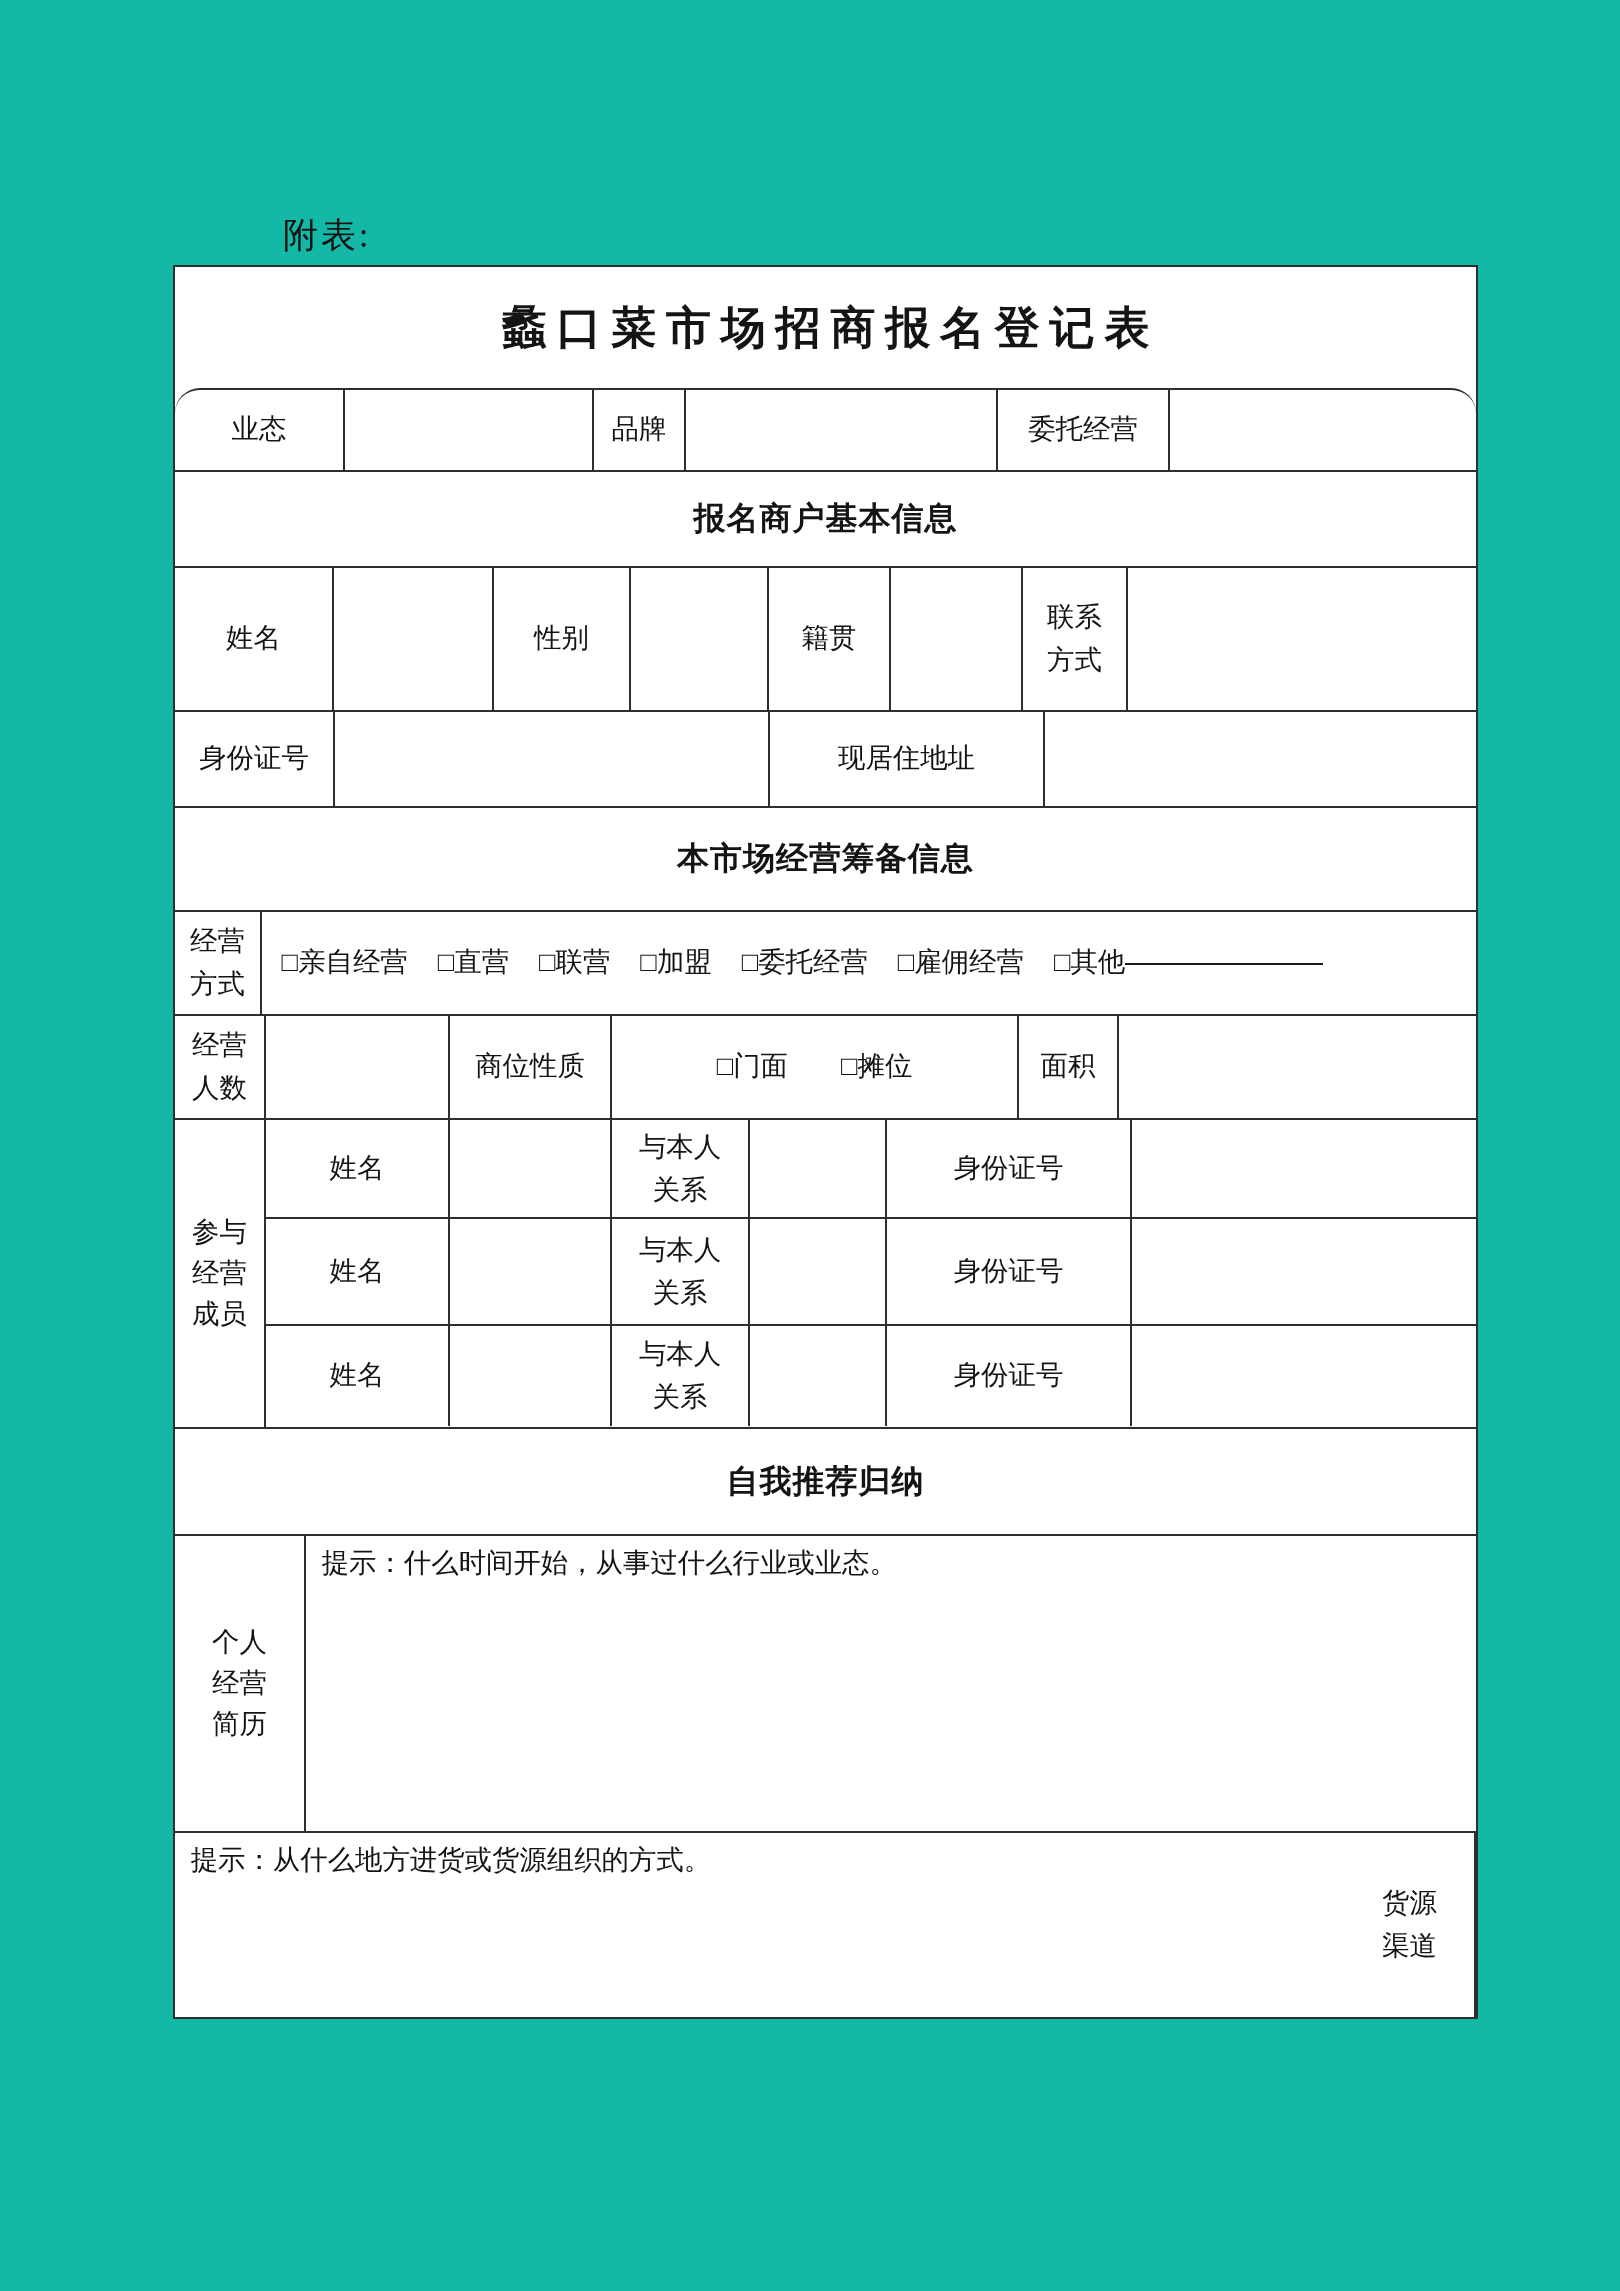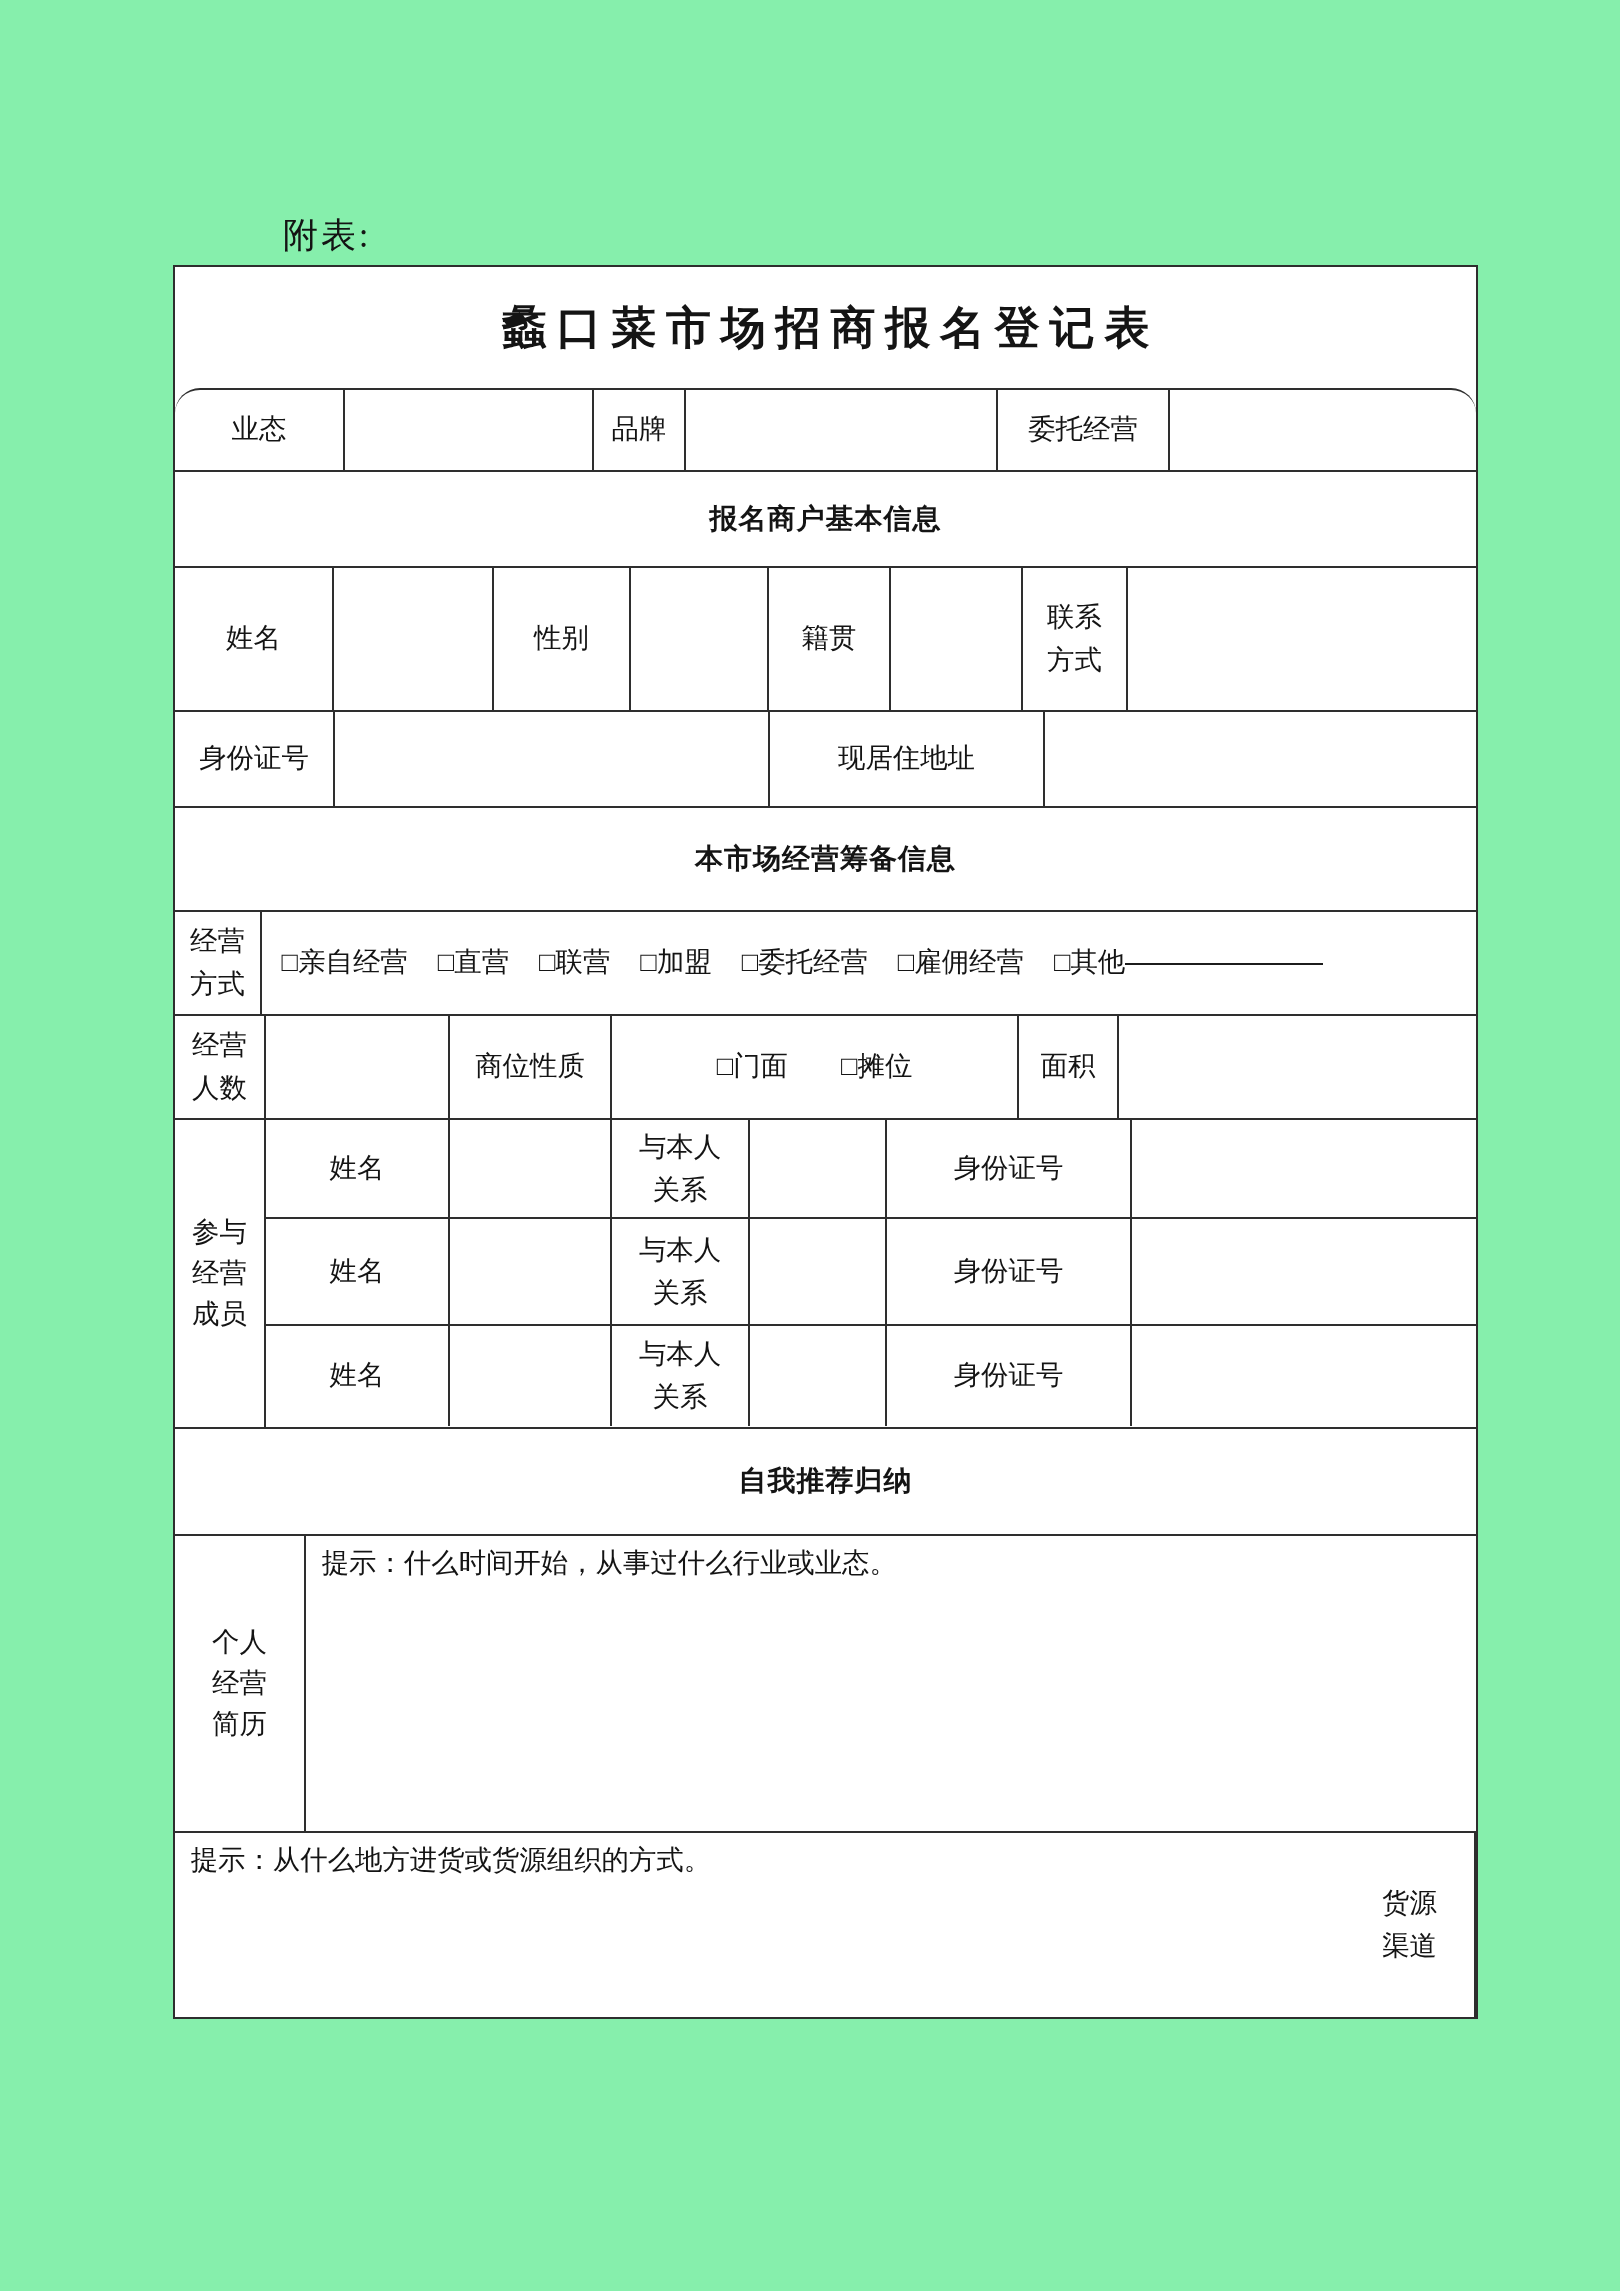--- a/index.html
+++ b/index.html
@@ -5,21 +5,21 @@
   :root{
     --line:#2e2e2e;
     --ink:#141414;
   }
   *{ box-sizing:border-box; margin:0; padding:0; }
   html,body{ background:#ffffff; }
   .page{
     position:relative;
     width:1620px;
     height:2292px;
-    background:#86efac;
+    background:#14b8a6;
     font-family:"Liberation Serif","DejaVu Serif",serif;
     color:var(--ink);
     overflow:hidden;
   }
   .annotation{
     position:absolute;
     left:283px;
     top:212px;
     font-size:35px;
     letter-spacing:2.9px;
@@ -59,21 +59,21 @@
     justify-content:center;
   }
   .form-title{
     font-size:45px;
     font-weight:bold;
     letter-spacing:9.8px;
     text-indent:9.8px;
     white-space:nowrap;
   }
   .section-cell{
-    font-size:28px;
+    font-size:32px;
     font-weight:bold;
     letter-spacing:1px;
   }
   .two-line{ line-height:43px; white-space:pre-line; }
   .three-line{ line-height:41px; white-space:pre-line; }
   .h84{ height:82px;border-radius:25px; }
   .h98{ height:96px; }
   .h106{ height:104px; }
   .h109{ height:107px; }
   .h147{ height:144px; }

